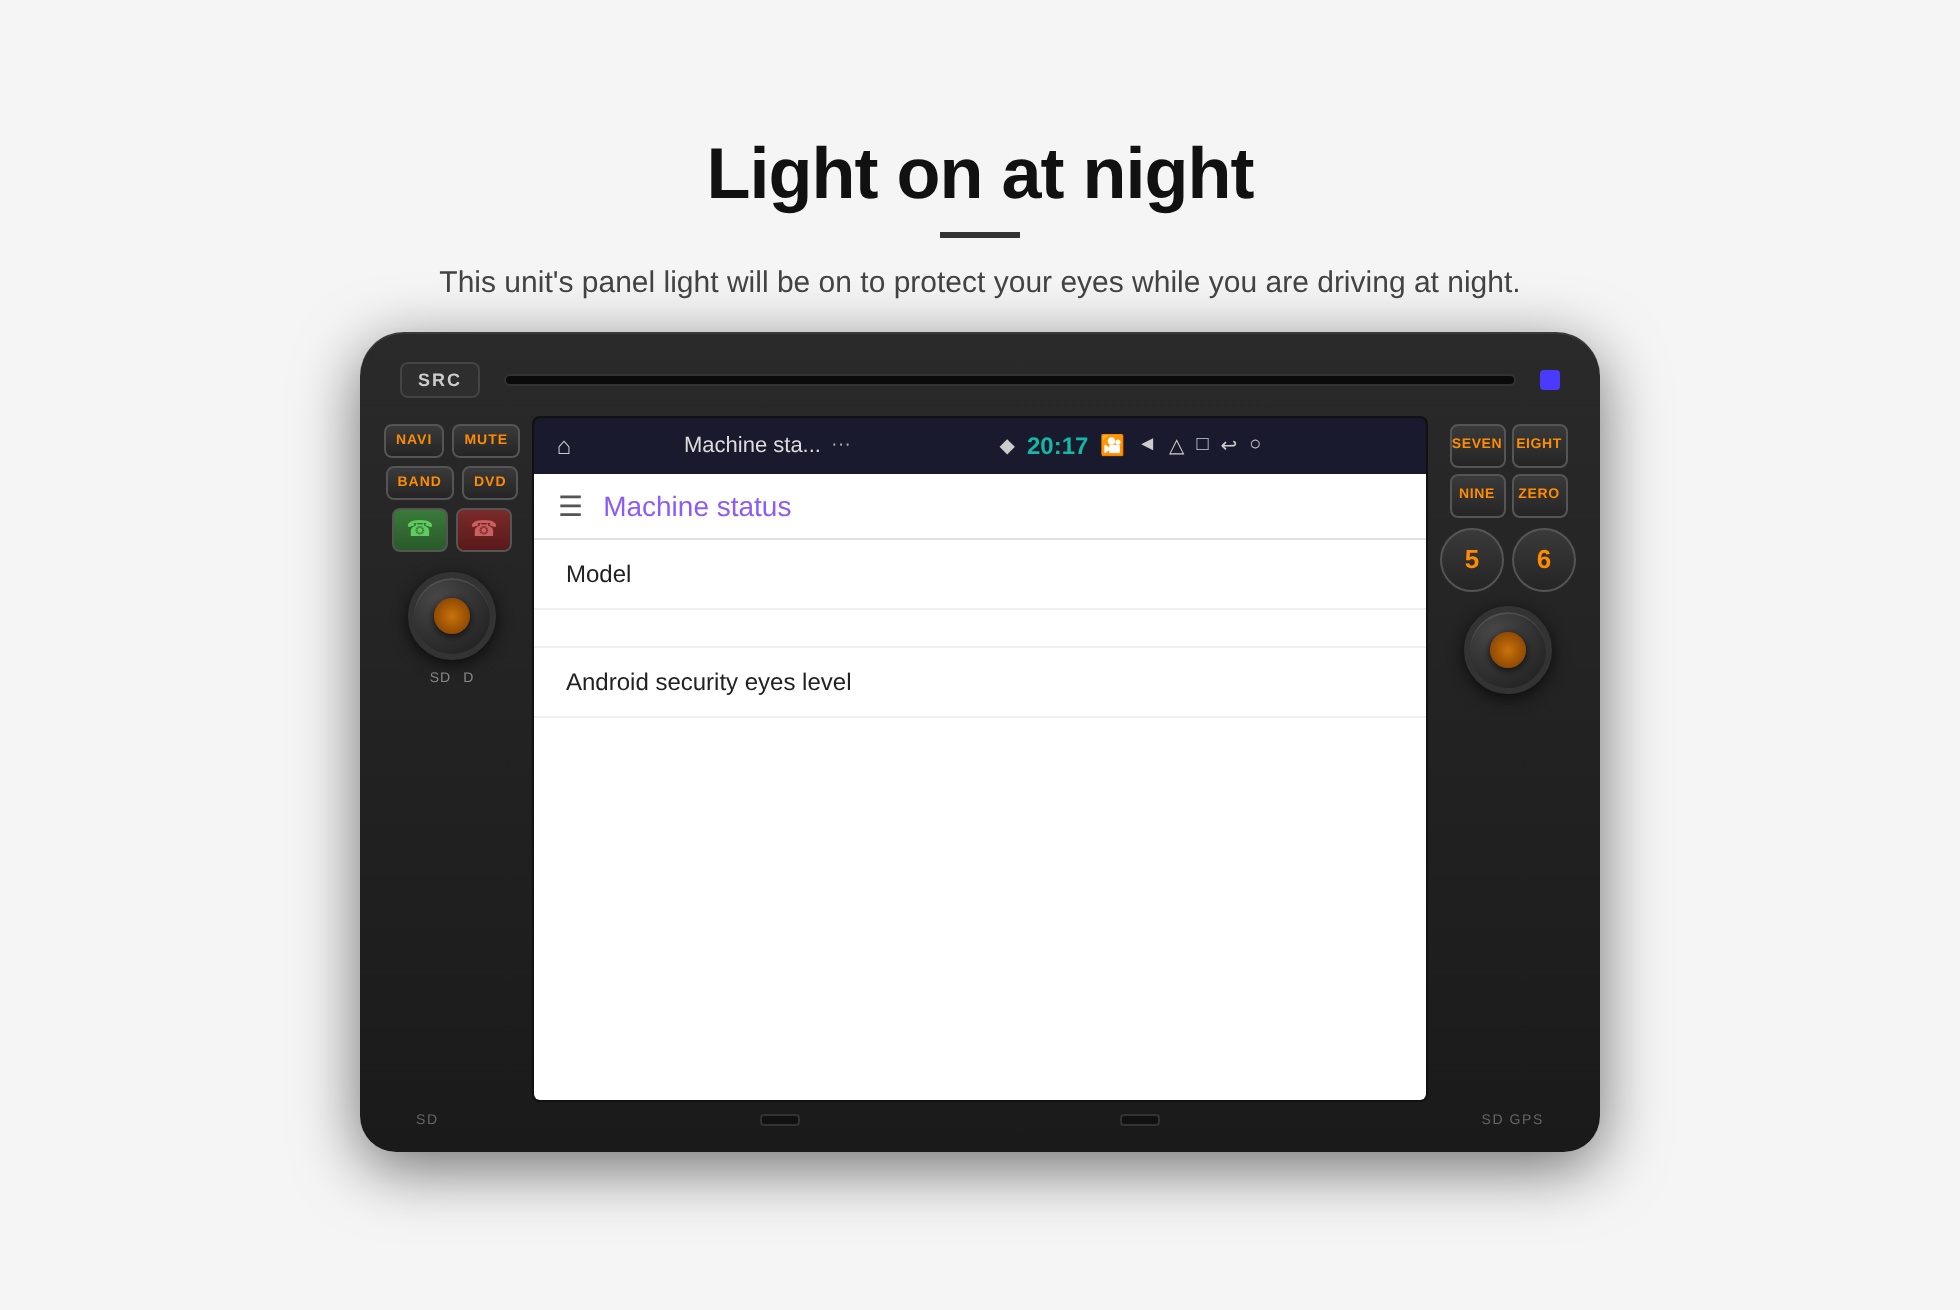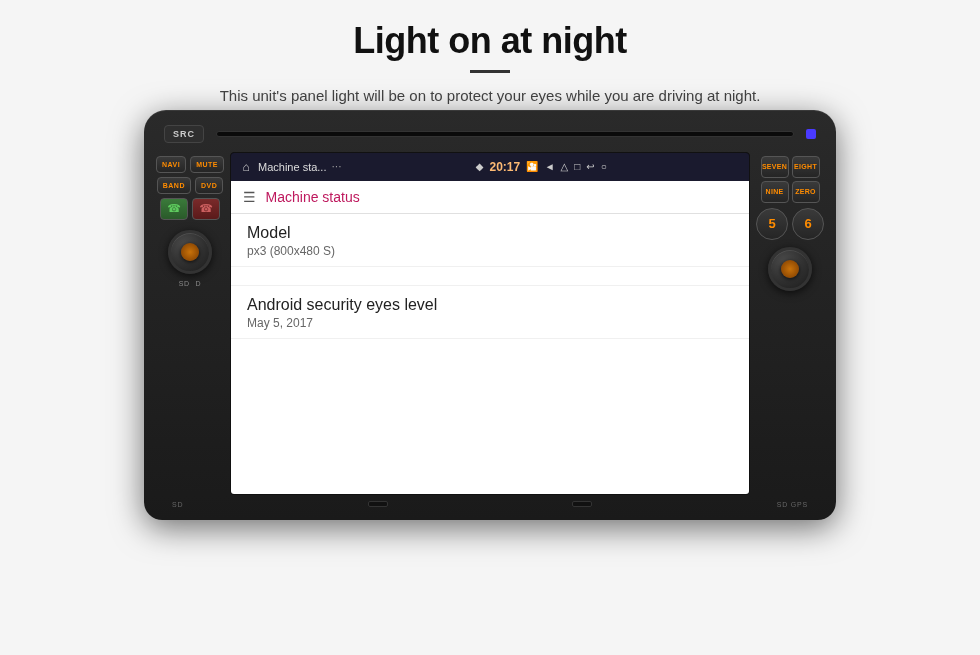--- a/index.html
+++ b/index.html
@@ -15,41 +15,42 @@
       padding-top: 20px;
     }
 
     .page-title {
       font-size: 36px;
       font-weight: 900;
       color: #111;
       text-align: center;
       margin-bottom: 8px;
       letter-spacing: -0.5px;
+      margin-top: 46px;
     }
 
     .title-divider {
       width: 40px;
       height: 3px;
       background: #333;
       margin: 0 auto 12px auto;
     }
 
     .subtitle {
       font-size: 15px;
       color: #444;
       text-align: center;
-      margin-bottom: 2px;
+      margin-bottom: 12px;
       line-height: 1.5;
     }
 
     
     .car-unit {
       position: relative;
-      width: 692px;
+      width: 620px;
       height: 410px;
       background: linear-gradient(180deg, #2a2a2a 0%, #1a1a1a 100%);
       border-radius: 22px 22px 18px 18px;
       box-shadow: 0 8px 32px rgba(0,0,0,0.55), inset 0 1px 0 rgba(255,255,255,0.08);
       display: flex;
       flex-direction: column;
       align-items: center;
       padding: 10px 12px 8px 12px;
     }
 
@@ -210,37 +211,38 @@
       align-items: center;
       justify-content: center;
       color: #ccc;
       font-size: 12px;
     }
 
     .status-app-name {
       color: #ddd;
       font-size: 11px;
       font-weight: 500;
+      margin-left: 48px;
     }
 
     .status-dots {
       color: #aaa;
       font-size: 10px;
     }
 
     .status-center {
       display: flex;
       align-items: center;
       gap: 6px;
       color: #ccc;
       font-size: 10px;
     }
 
     .status-time {
-      color: #fdba74;
+      color: #14b8a6;
       font-size: 12px;
       font-weight: 600;
     }
 
     .status-right {
       display: flex;
       align-items: center;
       gap: 5px;
       color: #ccc;
       font-size: 11px;
@@ -262,31 +264,31 @@
       border-bottom: 1px solid #e0e0e0;
     }
 
     .menu-icon {
       color: #555;
       font-size: 14px;
     }
 
     .app-header-title {
       font-size: 14px;
-      color: #be185d;
+      color: #8b5cf6;
       font-weight: 500;
     }
 
     .info-item {
       padding: 10px 16px 8px 16px;
       border-bottom: 1px solid #f0f0f0;
     }
 
     .info-label {
-      font-size: 16px;
+      font-size: 12px;
       color: #222;
       font-weight: 500;
       margin-bottom: 2px;
     }
 
     .info-value {
       font-size: 12px;
       color: #666;
     }
 
@@ -443,29 +445,27 @@
       </div>
 
       <div class="app-content">
         <div class="app-header">
           <span class="menu-icon">☰</span>
           <span class="app-header-title">Machine status</span>
         </div>
 
         <div class="info-item">
           <div class="info-label">Model</div>
-          <div class="info-value">px3 (800x480 S)</div>
         </div>
 
         <div class="info-item">
         </div>
 
         <div class="info-item">
           <div class="info-label">Android security eyes level</div>
-          <div class="info-value">May 5, 2017</div>
         </div>
       </div>
     </div>
 
     <div class="right-panel">
       <div class="numpad-grid">
         <div class="num-btn">SEVEN</div>
         <div class="num-btn">EIGHT</div>
         <div class="num-btn">NINE</div>
         <div class="num-btn">ZERO</div>

